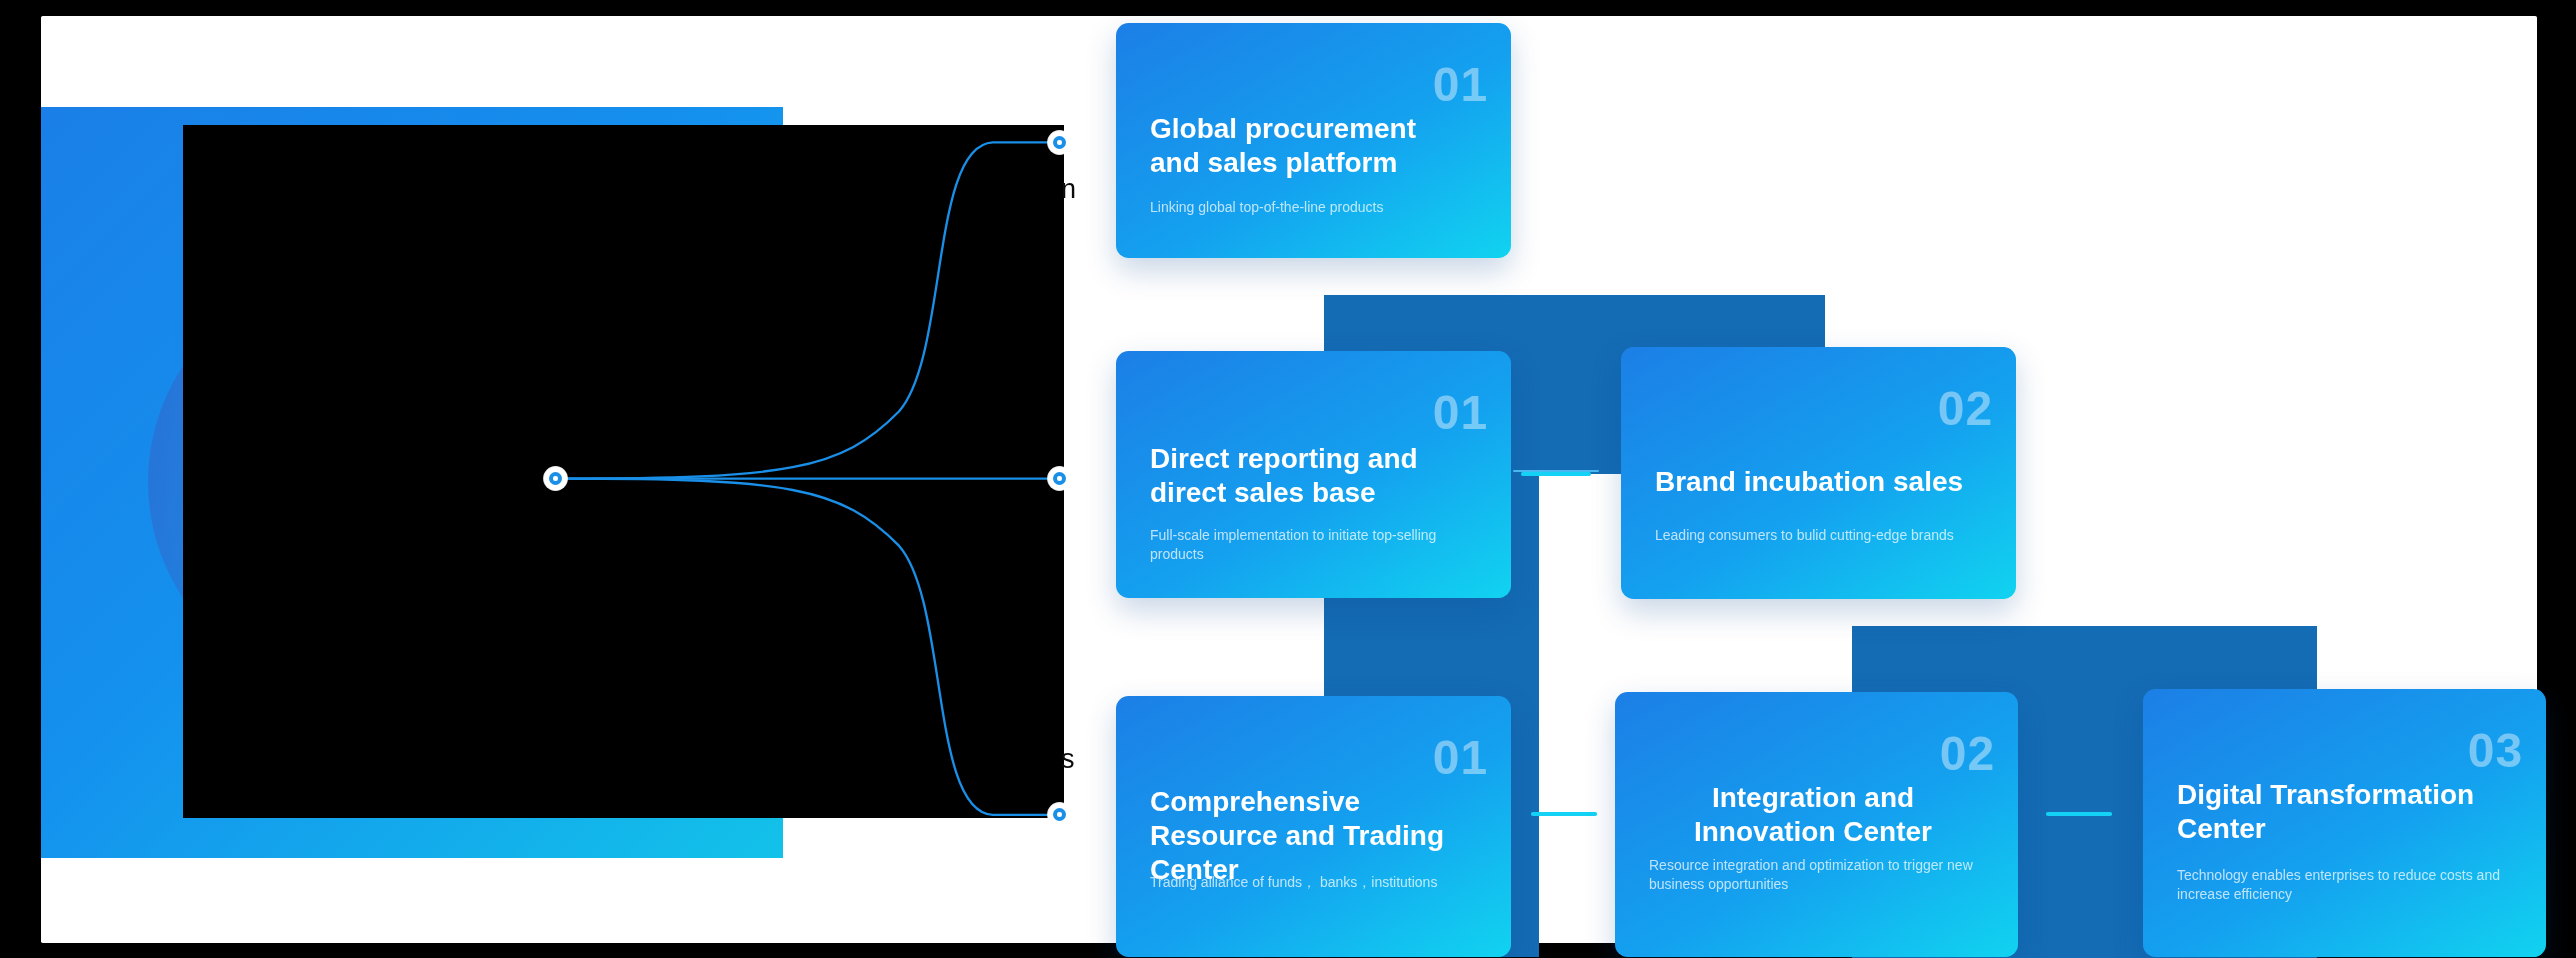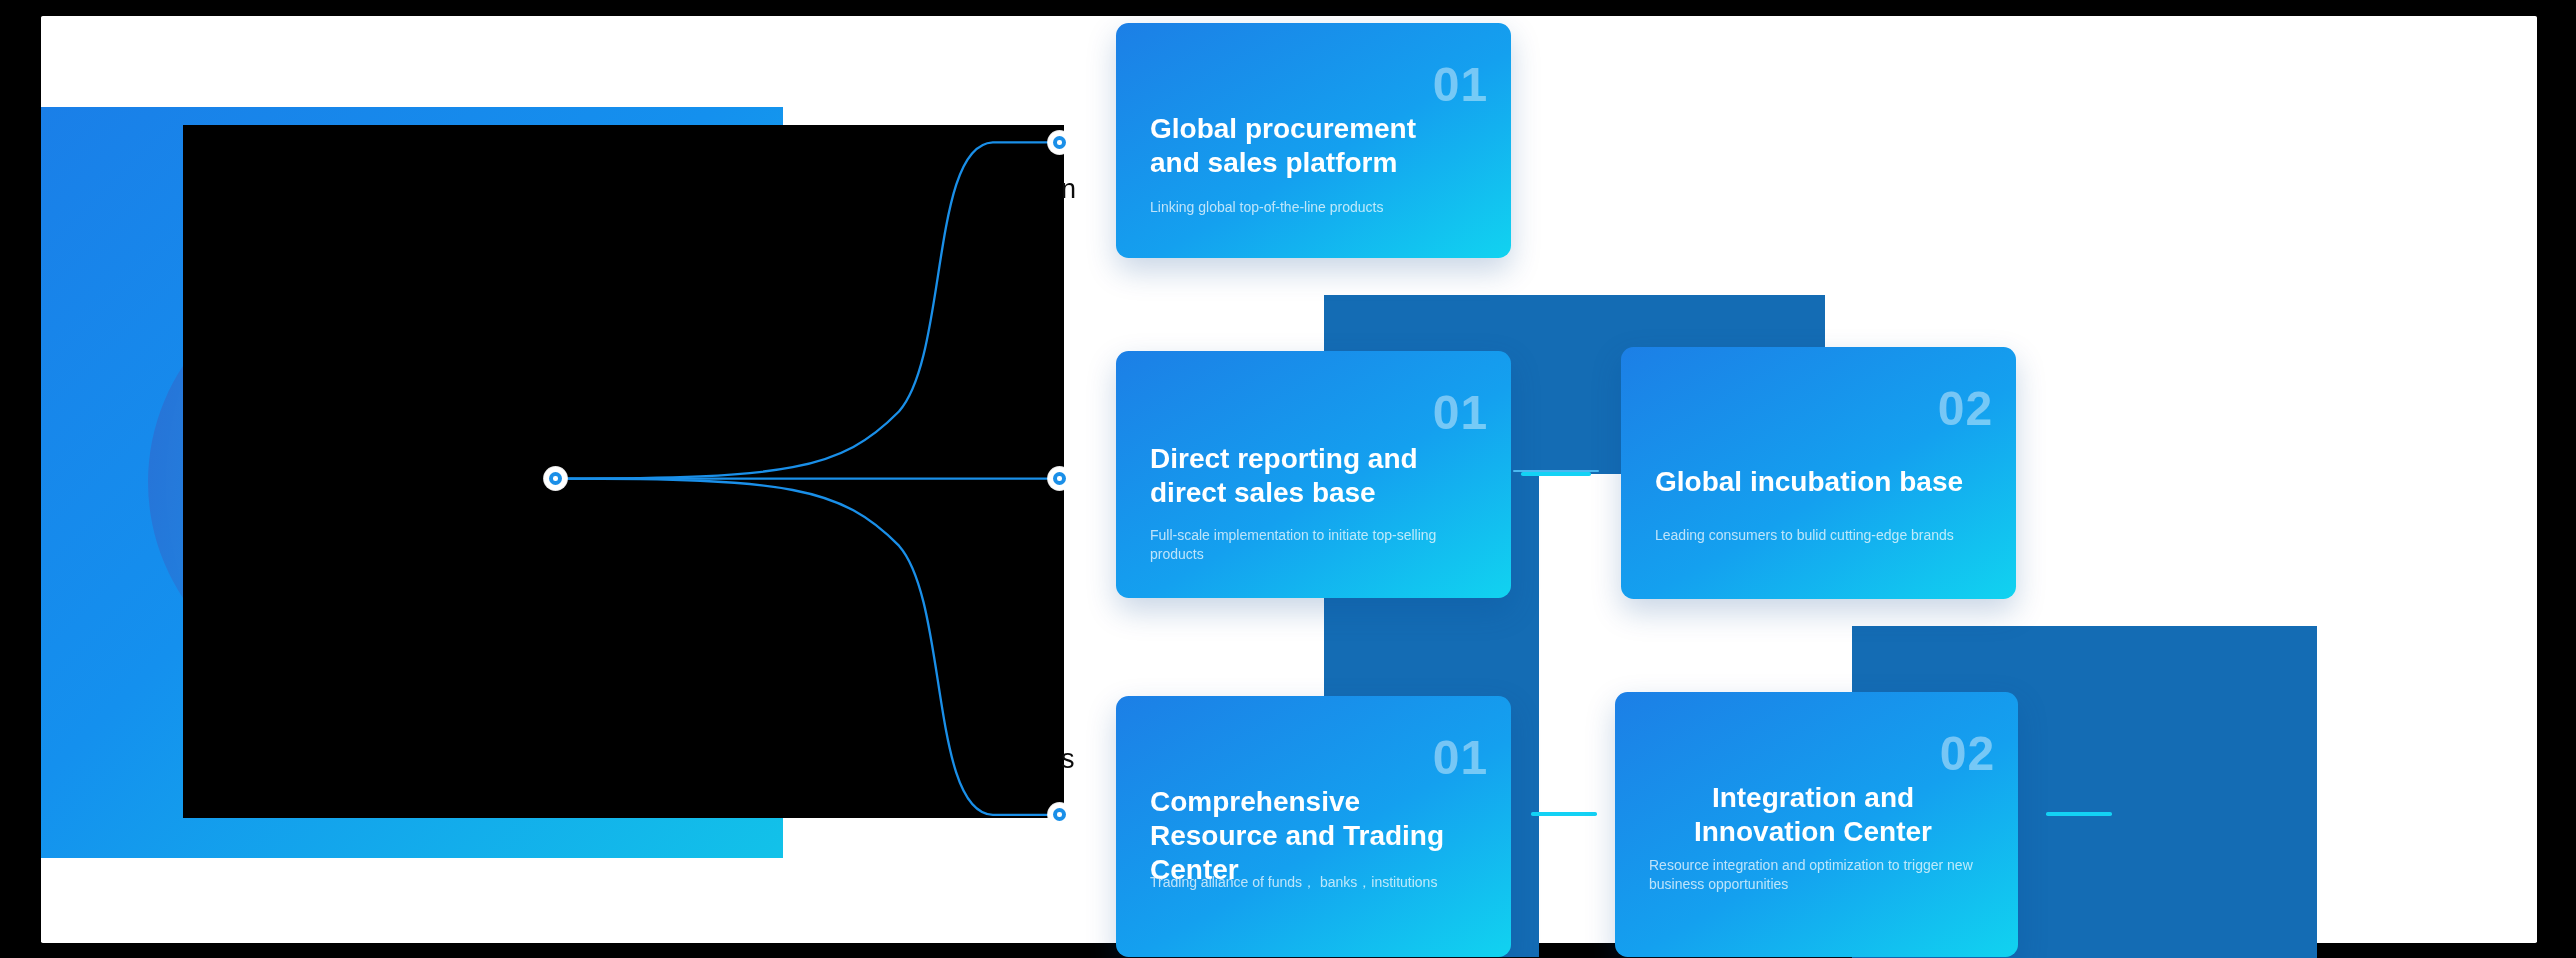--- a/index.html
+++ b/index.html
@@ -151,35 +151,40 @@
     <div class="num">01</div>
     <div class="title" style="top:91px;">Direct reporting and direct sales base</div>
     <div class="desc" style="top:175px;">Full-scale implementation to initiate top-selling  products</div>
   </div>
 
   <div class="card-link" style="left:1521px;top:472px;width:70px;"></div>
   <div class="card-link thin" style="left:1513px;top:470px;width:86px;"></div>
 
   <div class="card" style="left:1621px;top:347px;width:395px;height:252px;">
     <div class="num">02</div>
-    <div class="title" style="top:118px;">Global incubation base</div>
+    <div class="title" style="top:118px;">Brand incubation sales</div>
     <div class="desc" style="top:179px;">Leading consumers to bulid cutting-edge brands</div>
   </div>
 
   <div class="card" style="left:1116px;top:696px;width:395px;height:261px;">
     <div class="num">01</div>
     <div class="title" style="top:89px;">Comprehensive Resource and Trading Center</div>
     <div class="desc" style="top:177px;">Trading alliance of funds，  banks，institutions</div>
   </div>
 
   <div class="card-link" style="left:1531px;top:812px;width:66px;"></div>
 
   <div class="card" style="left:1615px;top:692px;width:403px;height:265px;">
     <div class="num">02</div>
     <div class="title" style="top:89px;text-align:center;">Integration and Innovation Center</div>
     <div class="desc" style="top:164px;">Resource integration and optimization to trigger new business opportunities</div>
   </div>
 
   <div class="card-link" style="left:2046px;top:812px;width:66px;"></div>
 
+  <div class="card" style="left:2143px;top:689px;width:403px;height:268px;">
+    <div class="num">03</div>
+    <div class="title" style="top:89px;">Digital Transformation Center</div>
+    <div class="desc" style="top:177px;">Technology enables enterprises to reduce costs and increase efficiency</div>
+  </div>
 
 </div>
 
 
 </body></html>

